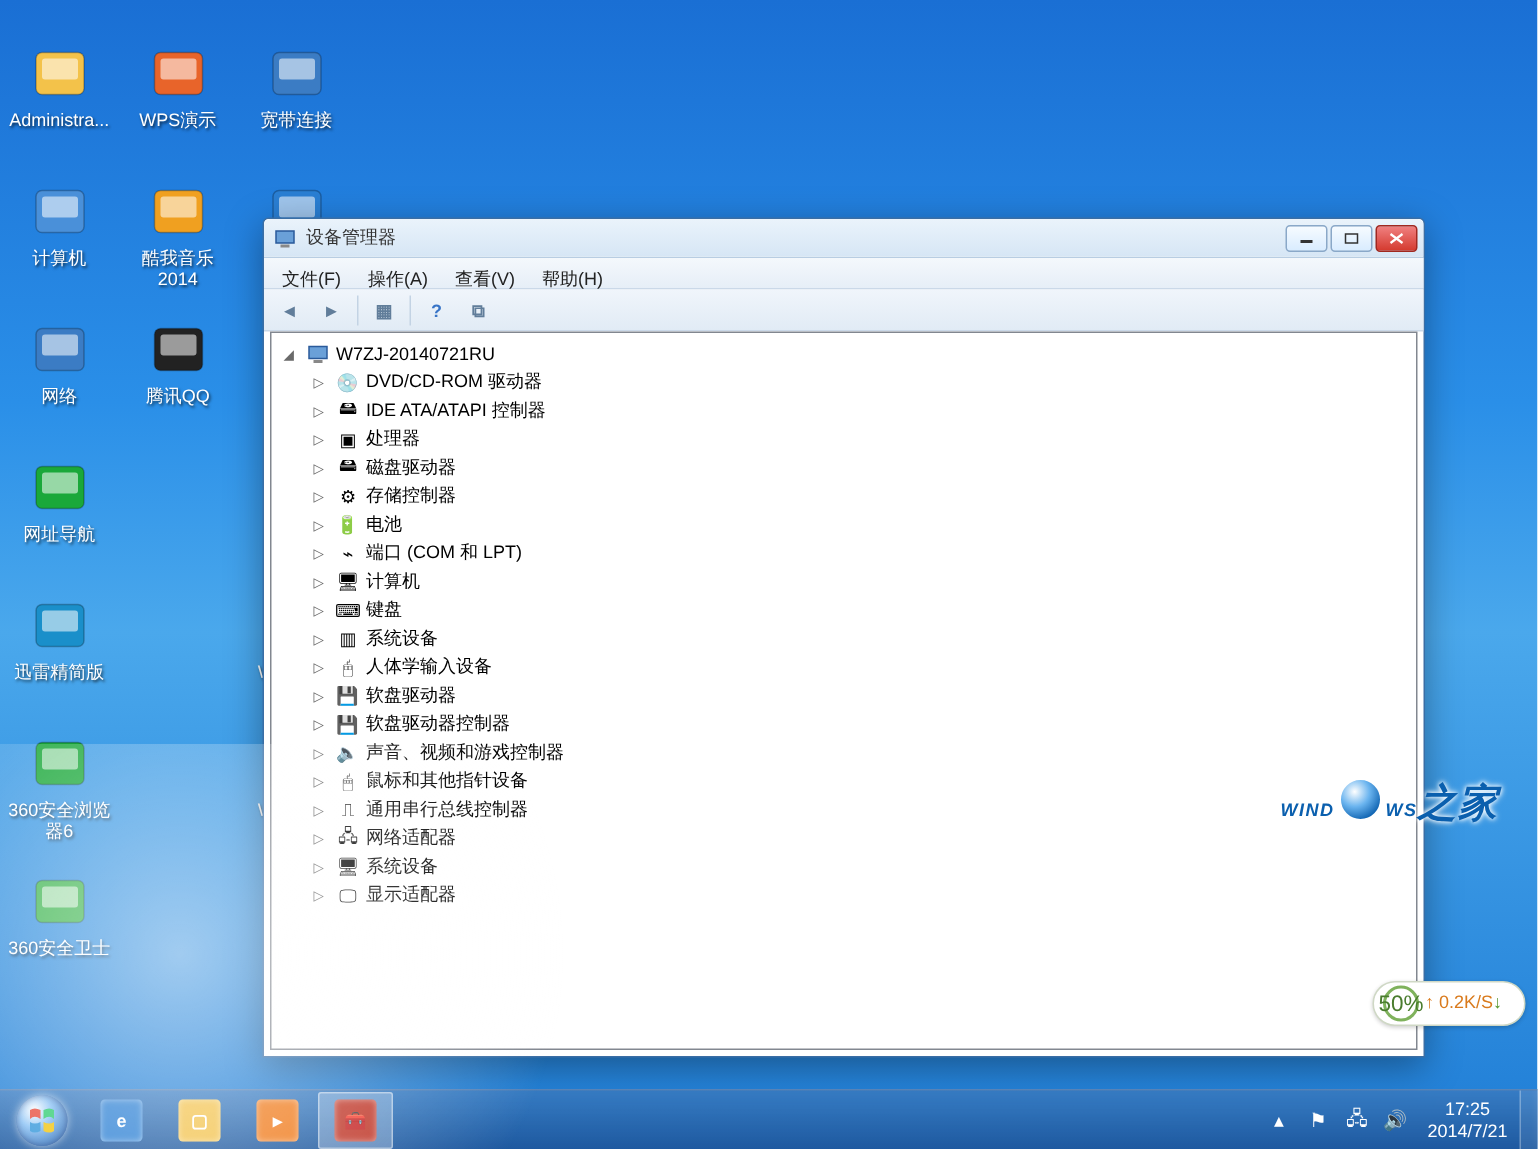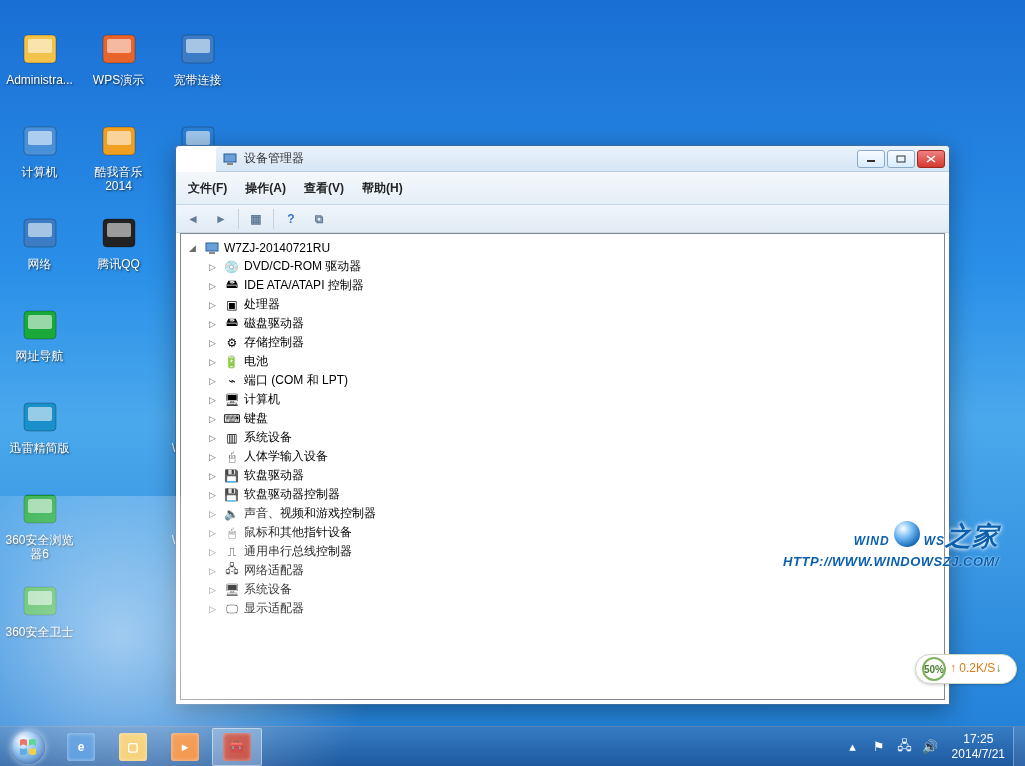--- a/index.html
+++ b/index.html
@@ -9,27 +9,27 @@
 
 
 .icon-grid { position: absolute; top: 17px; left: 0; display: grid; grid-template-columns: 75px 75px 75px; grid-auto-rows: 90px; gap: 2px 4px; padding: 4px 2px; }
 .desktop-icon { display: flex; flex-direction: column; align-items: center; justify-content: flex-start; padding-top: 6px; cursor: pointer; border-radius: 2px; }
 .desktop-icon.selected { background: rgba(120,180,255,0.45); outline: 1px solid rgba(180,220,255,0.8); margin-left: 28px; }
 .desktop-icon .glyph { width: 44px; height: 44px; display: flex; align-items: center; justify-content: center; }
 .desktop-icon .label { color: #fff; text-align: center; text-shadow: 1px 1px 2px rgba(0,0,0,0.7); line-height: 1.2; max-width: 70px; overflow-wrap: break-word; margin-top: 2px; }
 
 
 .window { position: absolute; left: 175px; top: 145px; width: 775px; height: 560px; background: #fff; border: 1px solid #3a6ea5; border-radius: 4px 4px 0 0; box-shadow: 0 6px 24px rgba(0,0,0,0.35); display: flex; flex-direction: column; }
-.titlebar { height: 26px; background: linear-gradient(#eaf3fb, #d6e6f5); border-bottom: 1px solid #b8cde2; display: flex; align-items: center; padding: 0 4px 0 6px; border-radius: 4px 4px 0 0; margin-left: 40px; }
+.titlebar { height: 26px; background: linear-gradient(#eaf3fb, #d6e6f5); border-bottom: 1px solid #b8cde2; display: flex; align-items: center; padding: 0 4px 0 6px; border-radius: 4px 4px 0 0; }
 .titlebar .ticon { width: 16px; height: 16px; margin-right: 6px; display: flex; align-items: center; justify-content: center; }
 .titlebar .ttext { flex: 1; color: #333; }
 .winbtns { display: flex; gap: 2px; }
 .winbtn { width: 28px; height: 18px; border: 1px solid #8aa8c8; border-radius: 3px; background: linear-gradient(#f6fbff,#d9ecff); display: flex; align-items: center; justify-content: center; cursor: pointer; }
 .winbtn.close { background: linear-gradient(#f08080,#d43a2f); border-color: #a02820; color: #fff; }
-.menubar { height: 21px; background: linear-gradient(#f4f8fc,#e6eef7); border-bottom: 1px solid #cad8e8; display: flex; align-items: center; padding: 16px 4px; gap: 2px; font-weight: bold; }
+.menubar { height: 21px; background: linear-gradient(#f4f8fc,#e6eef7); border-bottom: 1px solid #cad8e8; display: flex; align-items: flex-start; padding: 4px 4px; gap: 2px; }
 .menubar .mitem { padding: 2px 8px; cursor: pointer; color: #222; }
 .toolbar { height: 28px; background: linear-gradient(#f0f5fb,#e1ebf5); border-bottom: 1px solid #cad8e8; display: flex; align-items: center; padding: 0 6px; gap: 6px; }
 .tbtn { width: 22px; height: 22px; display: flex; align-items: center; justify-content: center; border: 1px solid transparent; cursor: pointer; opacity: 0.85; }
 .tdiv { width: 1px; height: 20px; background: #c3d3e4; }
 .content { flex: 1; background: #fff; border: 1px solid #828790; margin: 0 4px 4px 4px; overflow: auto; padding: 4px 0; }
 
 
 .tree { color: #000; }
 .node { display: flex; align-items: center; height: 19px; padding-left: 6px; cursor: pointer; white-space: nowrap; }
 .tw { width: 11px; height: 11px; font-size: 9px; color: #6a6a6a; display: inline-flex; align-items: center; justify-content: center; margin-right: 2px; }
@@ -37,21 +37,21 @@
 .children { padding-left: 20px; }
 
 
 .watermark { position: absolute; right: 26px; top: 514px; text-align: right; }
 .watermark .big { font-size: 34px; font-weight: 800; color: #0a5fae; letter-spacing: 1px; text-shadow: 0 0 3px #fff, 0 0 5px #fff; font-style: italic; }
 .watermark .big .zh { font-size: 26px; }
 .watermark .url { color: #0a5fae; font-size: 13px; font-weight: bold; letter-spacing: 0.5px; text-shadow: 0 0 2px #fff; font-style: italic; }
 
 
 .netpill { position: absolute; right: 8px; top: 654px; width: 102px; height: 30px; background: #fff; border: 1px solid #cfd8c5; border-radius: 15px; display: flex; align-items: center; padding: 0 6px; gap: 4px; box-shadow: 0 1px 3px rgba(0,0,0,0.2); }
-.netpill .pct { width: 24px; height: 24px; border-radius: 50%; border: 2px solid #7fb25c; display: flex; align-items: center; justify-content: center; font-size: 10px; color: #4a7c2e; font-weight: bold; }
+.netpill .pct { width: 24px; height: 24px; border-radius: 50%; border: 2px solid #7fb25c; display: flex; align-items: center; justify-content: center; font-size: 15px; color: #4a7c2e; font-weight: normal; }
 .netpill .speeds { display: flex; flex-direction: row; font-size: 10px; line-height: 1.1; }
 .netpill .up { color: #d97a1c; }
 .netpill .dn { color: #5a9a33; }
 
 
 .taskbar { position: absolute; left: 0; right: 0; bottom: 0; height: 40px; background: linear-gradient(rgba(70,120,180,0.55), rgba(30,70,130,0.65)); backdrop-filter: blur(2px); border-top: 1px solid rgba(255,255,255,0.25); display: flex; align-items: center; }
 .start { width: 55px; height: 40px; display: flex; align-items: center; justify-content: center; cursor: pointer; }
 .start .orb { width: 34px; height: 34px; border-radius: 50%; background: radial-gradient(circle at 35% 30%, #fff, #88c1f5 35%, #2a6dbb 80%); box-shadow: 0 0 6px rgba(255,255,255,0.6), inset 0 0 4px rgba(0,0,60,0.4); display: flex; align-items: center; justify-content: center; }
 .pins { display: flex; align-items: center; height: 100%; }
 .pin { width: 50px; height: 38px; display: flex; align-items: center; justify-content: center; cursor: pointer; margin: 0 1px; border-radius: 2px; }
@@ -372,21 +372,20 @@
             </div>
           </div>
         </div>
     </div>
   </div>
 
   <div class="watermark">
     <div class="big">
       <span>WIND</span><span style="display:inline-block;width:30px;height:30px;border-radius:50%;background:radial-gradient(circle at 35% 30%,#fff,#6ab4ef 40%,#0a5fae 80%);vertical-align:-4px;margin:0 2px;border:2px solid #fff;"></span><span>WS</span><span class="zh">之家</span>
     </div>
-    <div class="url">HTTP://WWW.WINDOWSZJ.COM/</div>
   </div>
 
   <div class="netpill">
     <div class="pct">50%</div>
     <div class="speeds">
       <div class="up">↑ <span>0.2K/S</span></div>
       <div class="dn">↓ <span></span></div>
     </div>
   </div>
 

